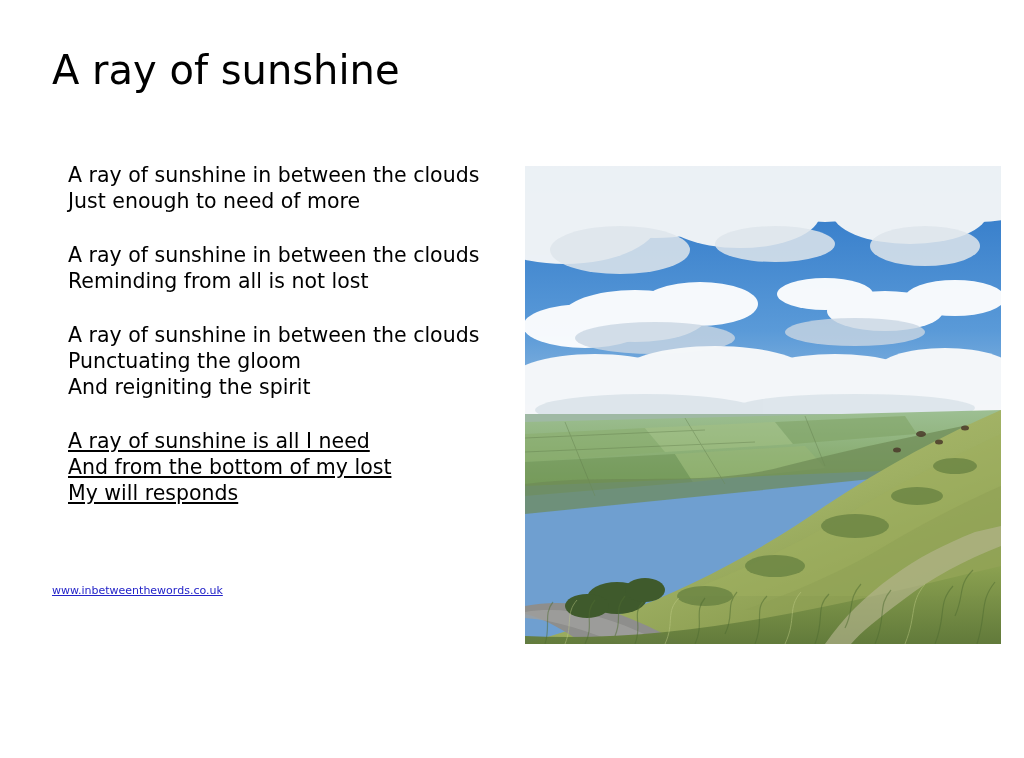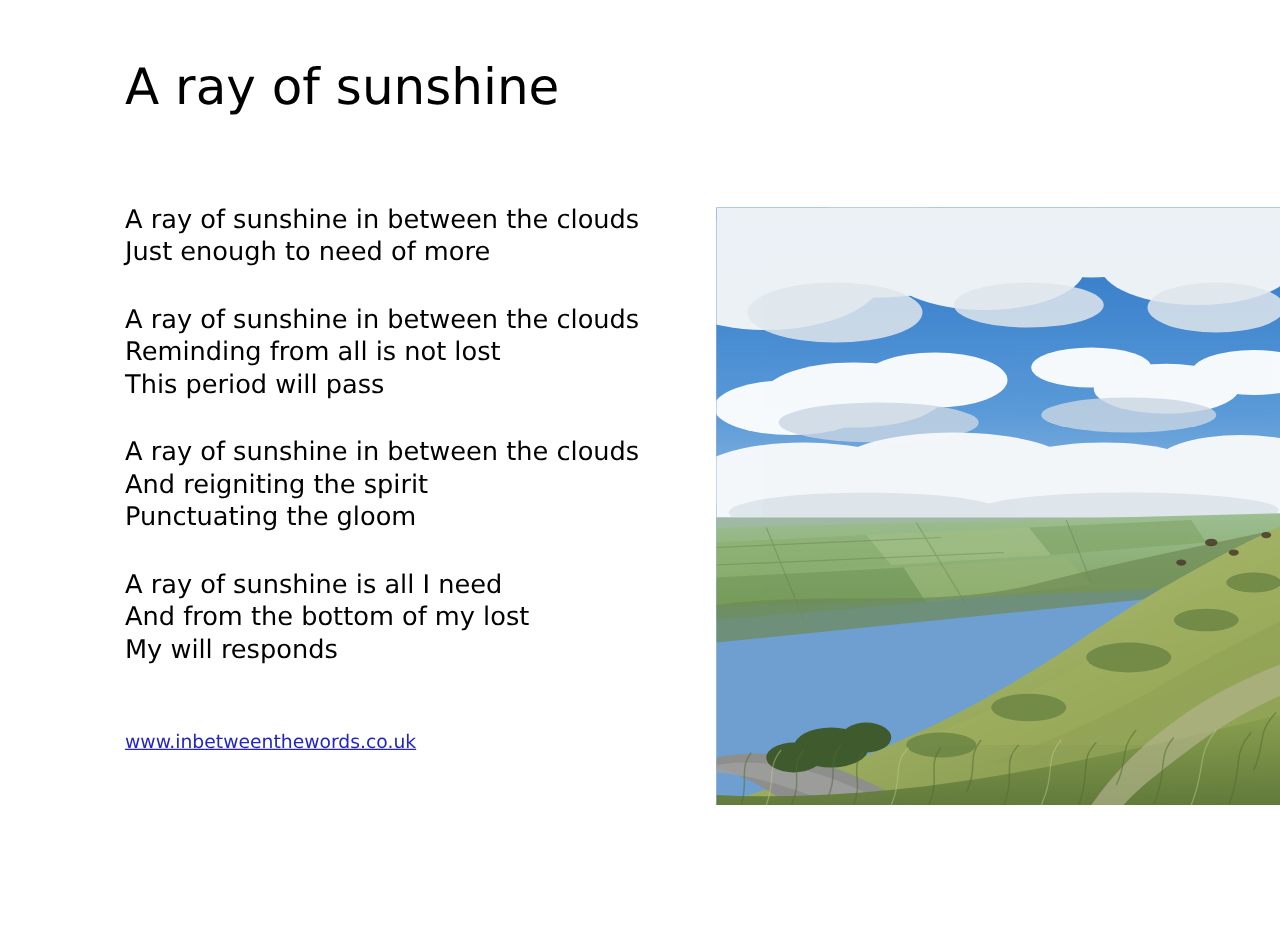--- a/index.html
+++ b/index.html
@@ -12,56 +12,56 @@
     height: 758px;
     font-family: "DejaVu Sans", sans-serif;
     color: #000000;
     overflow: hidden;
     position: relative;
   }
   .slide {
     position: absolute;
     inset: 0;
     background: #ffffff;
-    margin-left: 48px;
   }
   .slide-title {
     position: absolute;
     left: 52px;
     top: 48px;
     font-size: 40px;
     font-weight: 400;
     letter-spacing: 0px;
     color: #000000;
     font-family: "DejaVu Sans", sans-serif;
     line-height: 1.1;
   }
   .poem {
     position: absolute;
-    left: 52px;
+    left: 68px;
     top: 162px;
     width: 440px;
   }
   .stanza {
     margin: 0 0 28px 0;
   }
   .stanza:last-of-type {
     margin-bottom: 0;
+    text-decoration: underline;
   }
   .line {
     font-size: 20.5px;
     line-height: 26px;
     color: #000000;
     white-space: pre;
   }
   .credit-link {
     position: absolute;
     left: 52px;
     top: 584px;
-    font-size: 15px;
+    font-size: 11px;
     color: #2323c8;
     text-decoration: underline;
     font-family: "DejaVu Sans", sans-serif;
   }
   .photo {
     position: absolute;
     left: 525px;
     top: 166px;
     width: 476px;
     height: 478px;
@@ -84,27 +84,26 @@
   <div class="poem">
 
     <div class="stanza">
       <div class="line">A ray of sunshine in between the clouds</div>
       <div class="line">Just enough to need of more</div>
     </div>
 
     <div class="stanza">
       <div class="line">A ray of sunshine in between the clouds</div>
       <div class="line">Reminding from all is not lost</div>
-      <div class="line">This period will pass</div>
     </div>
 
     <div class="stanza">
       <div class="line">A ray of sunshine in between the clouds</div>
+      <div class="line">Punctuating the gloom</div>
       <div class="line">And reigniting the spirit</div>
-      <div class="line">Punctuating the gloom</div>
     </div>
 
     <div class="stanza">
       <div class="line">A ray of sunshine is all I need</div>
       <div class="line">And from the bottom of my lost</div>
       <div class="line">My will responds</div>
     </div>
 
   </div>
 

